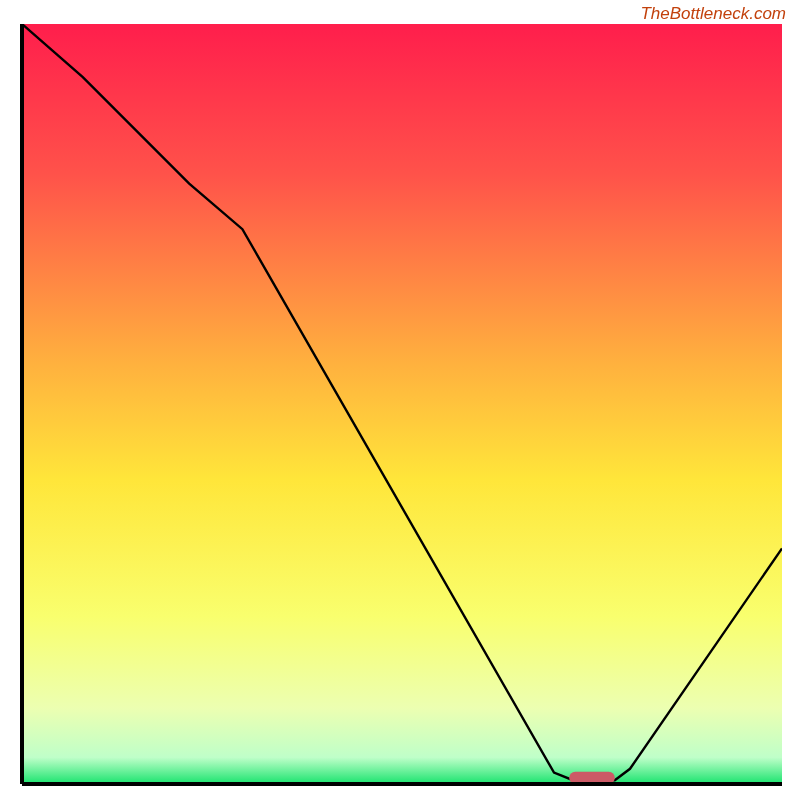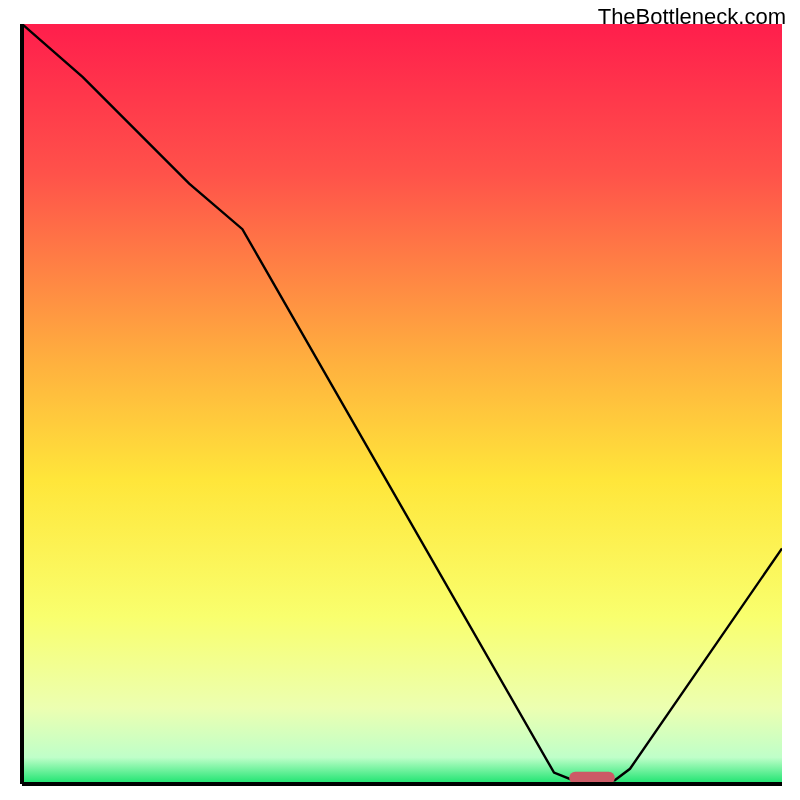--- a/index.html
+++ b/index.html
@@ -12,24 +12,25 @@
   }
   .chart-container {
     position: relative;
     width: 800px;
     height: 800px;
   }
   .watermark {
     position: absolute;
     top: 4px;
     right: 14px;
-    color: #000000;
-    font-size: 22px;
+    color: #c2410c;
+    font-size: 17px;
     font-weight: 500;
     z-index: 10;
+    font-style: italic;
   }
   svg.plot {
     position: absolute;
     top: 0;
     left: 0;
   }
 </style>
 </head>
 <body>
 

